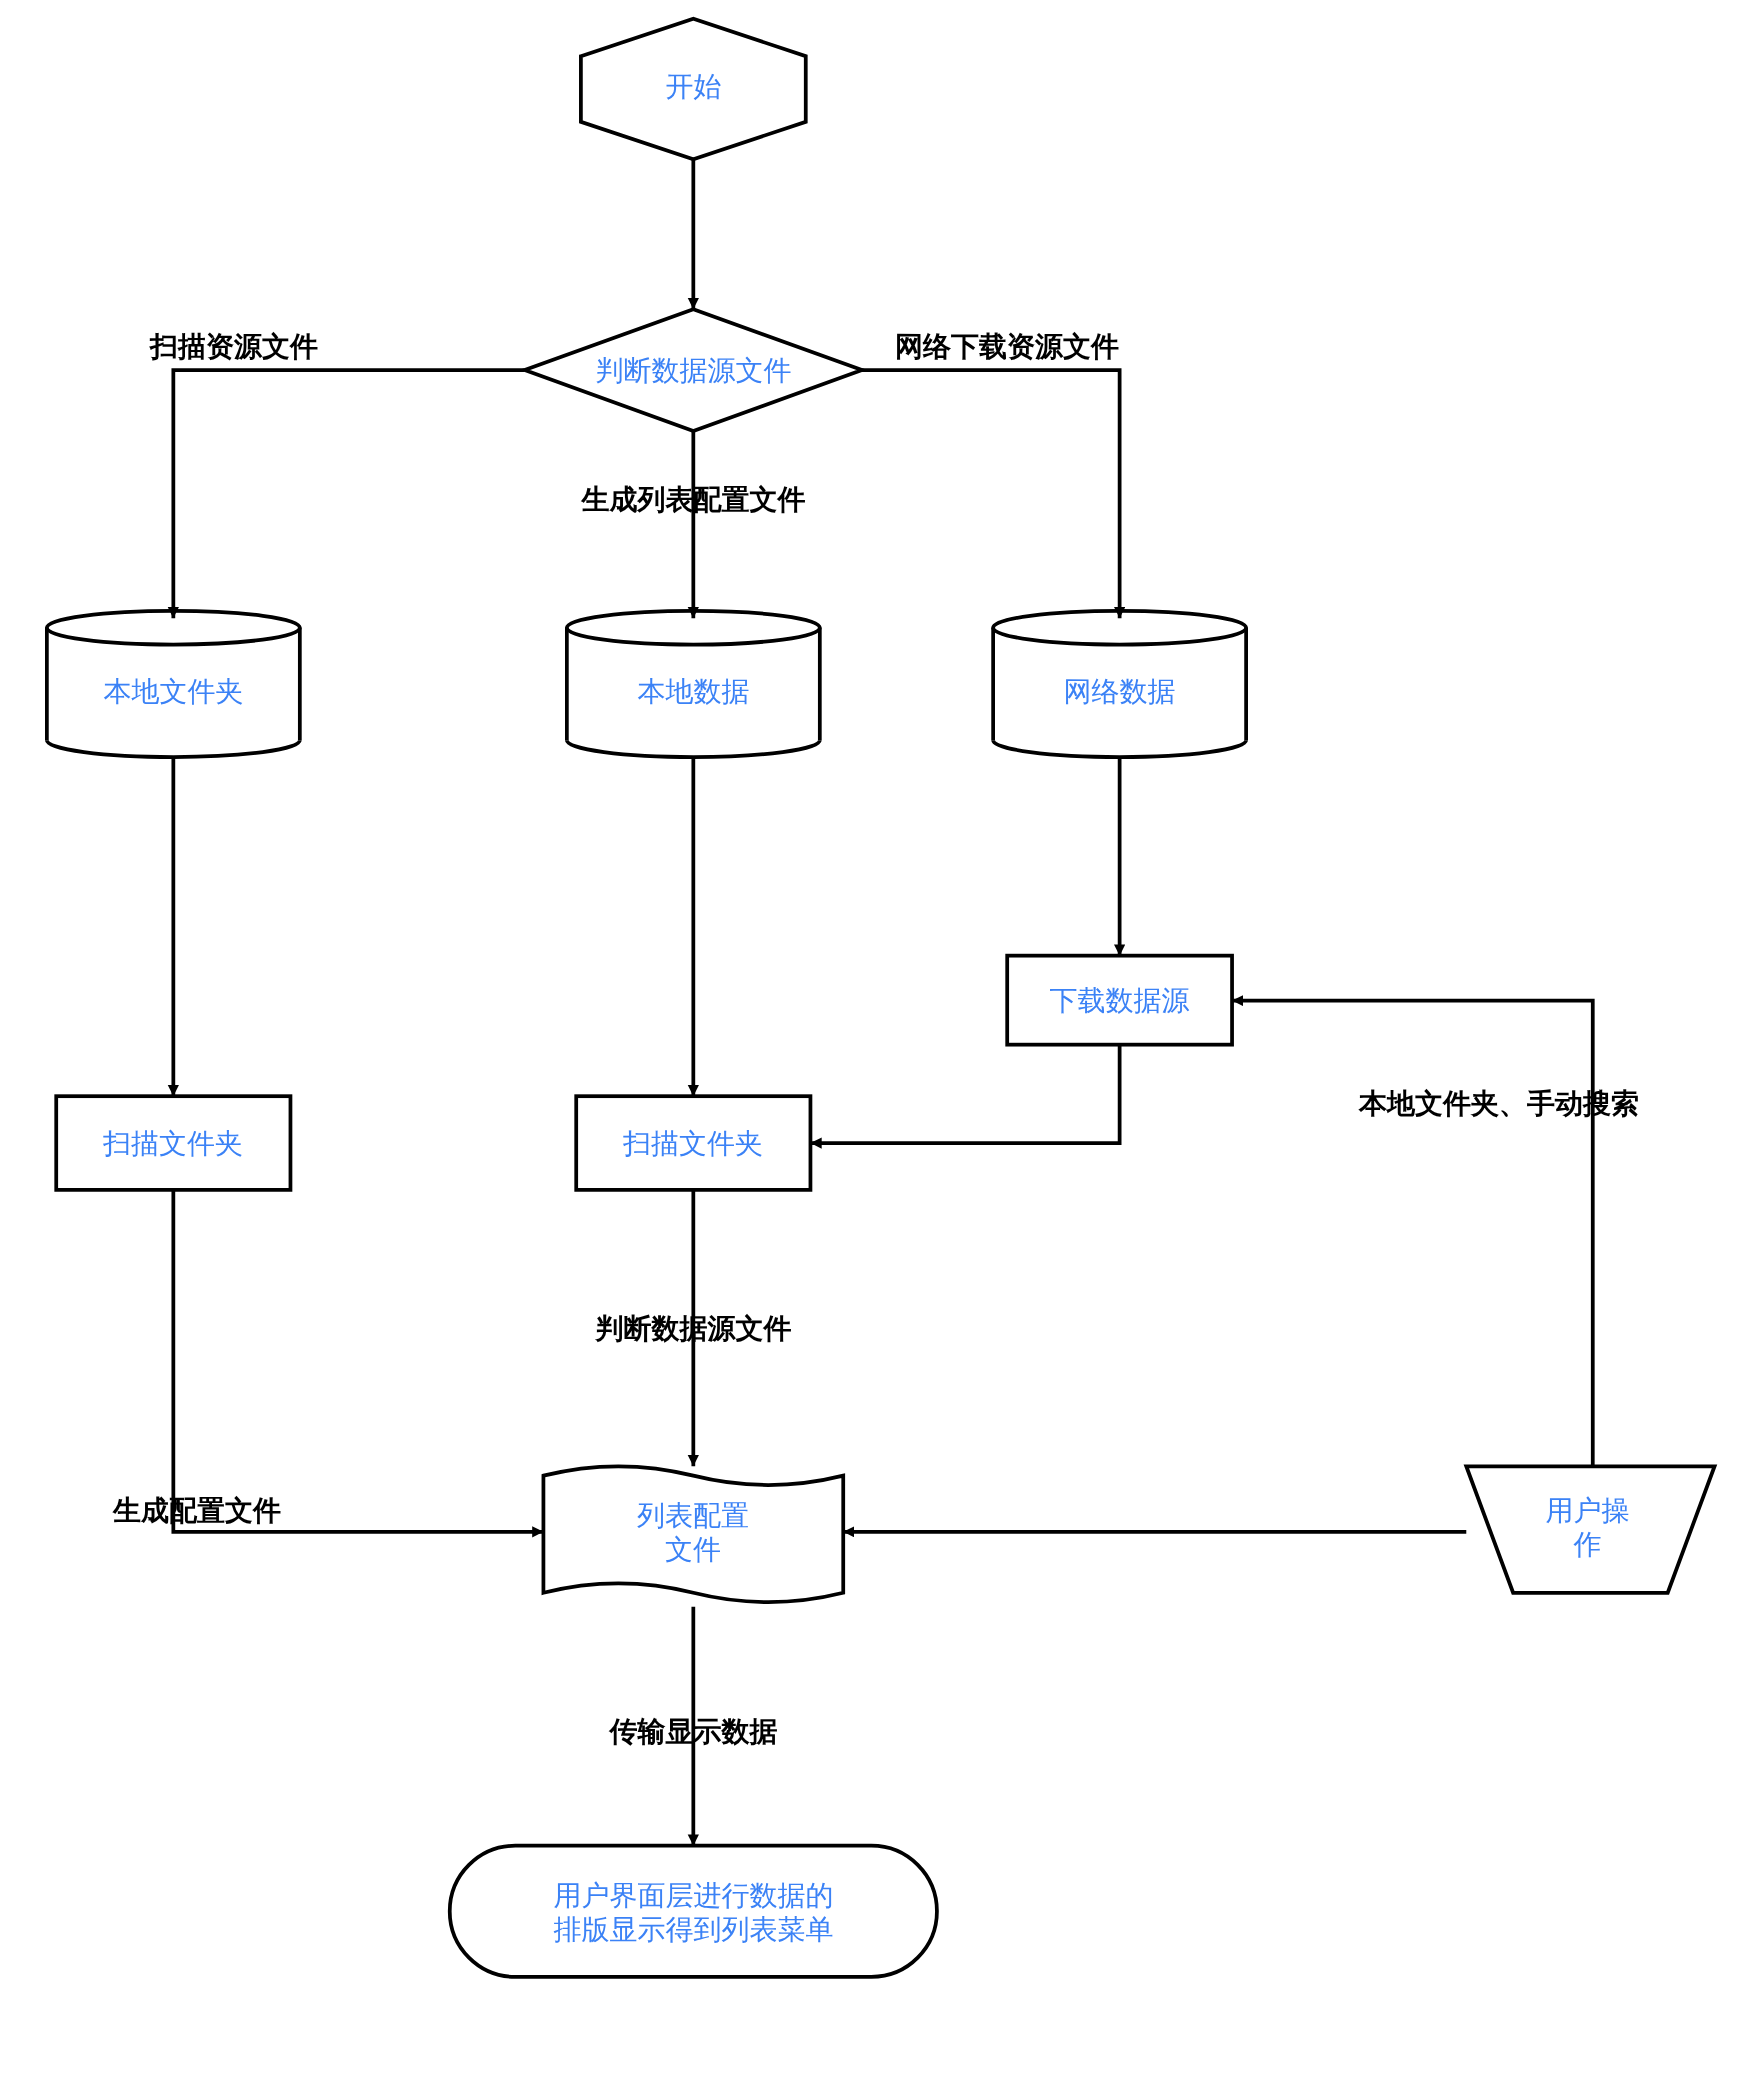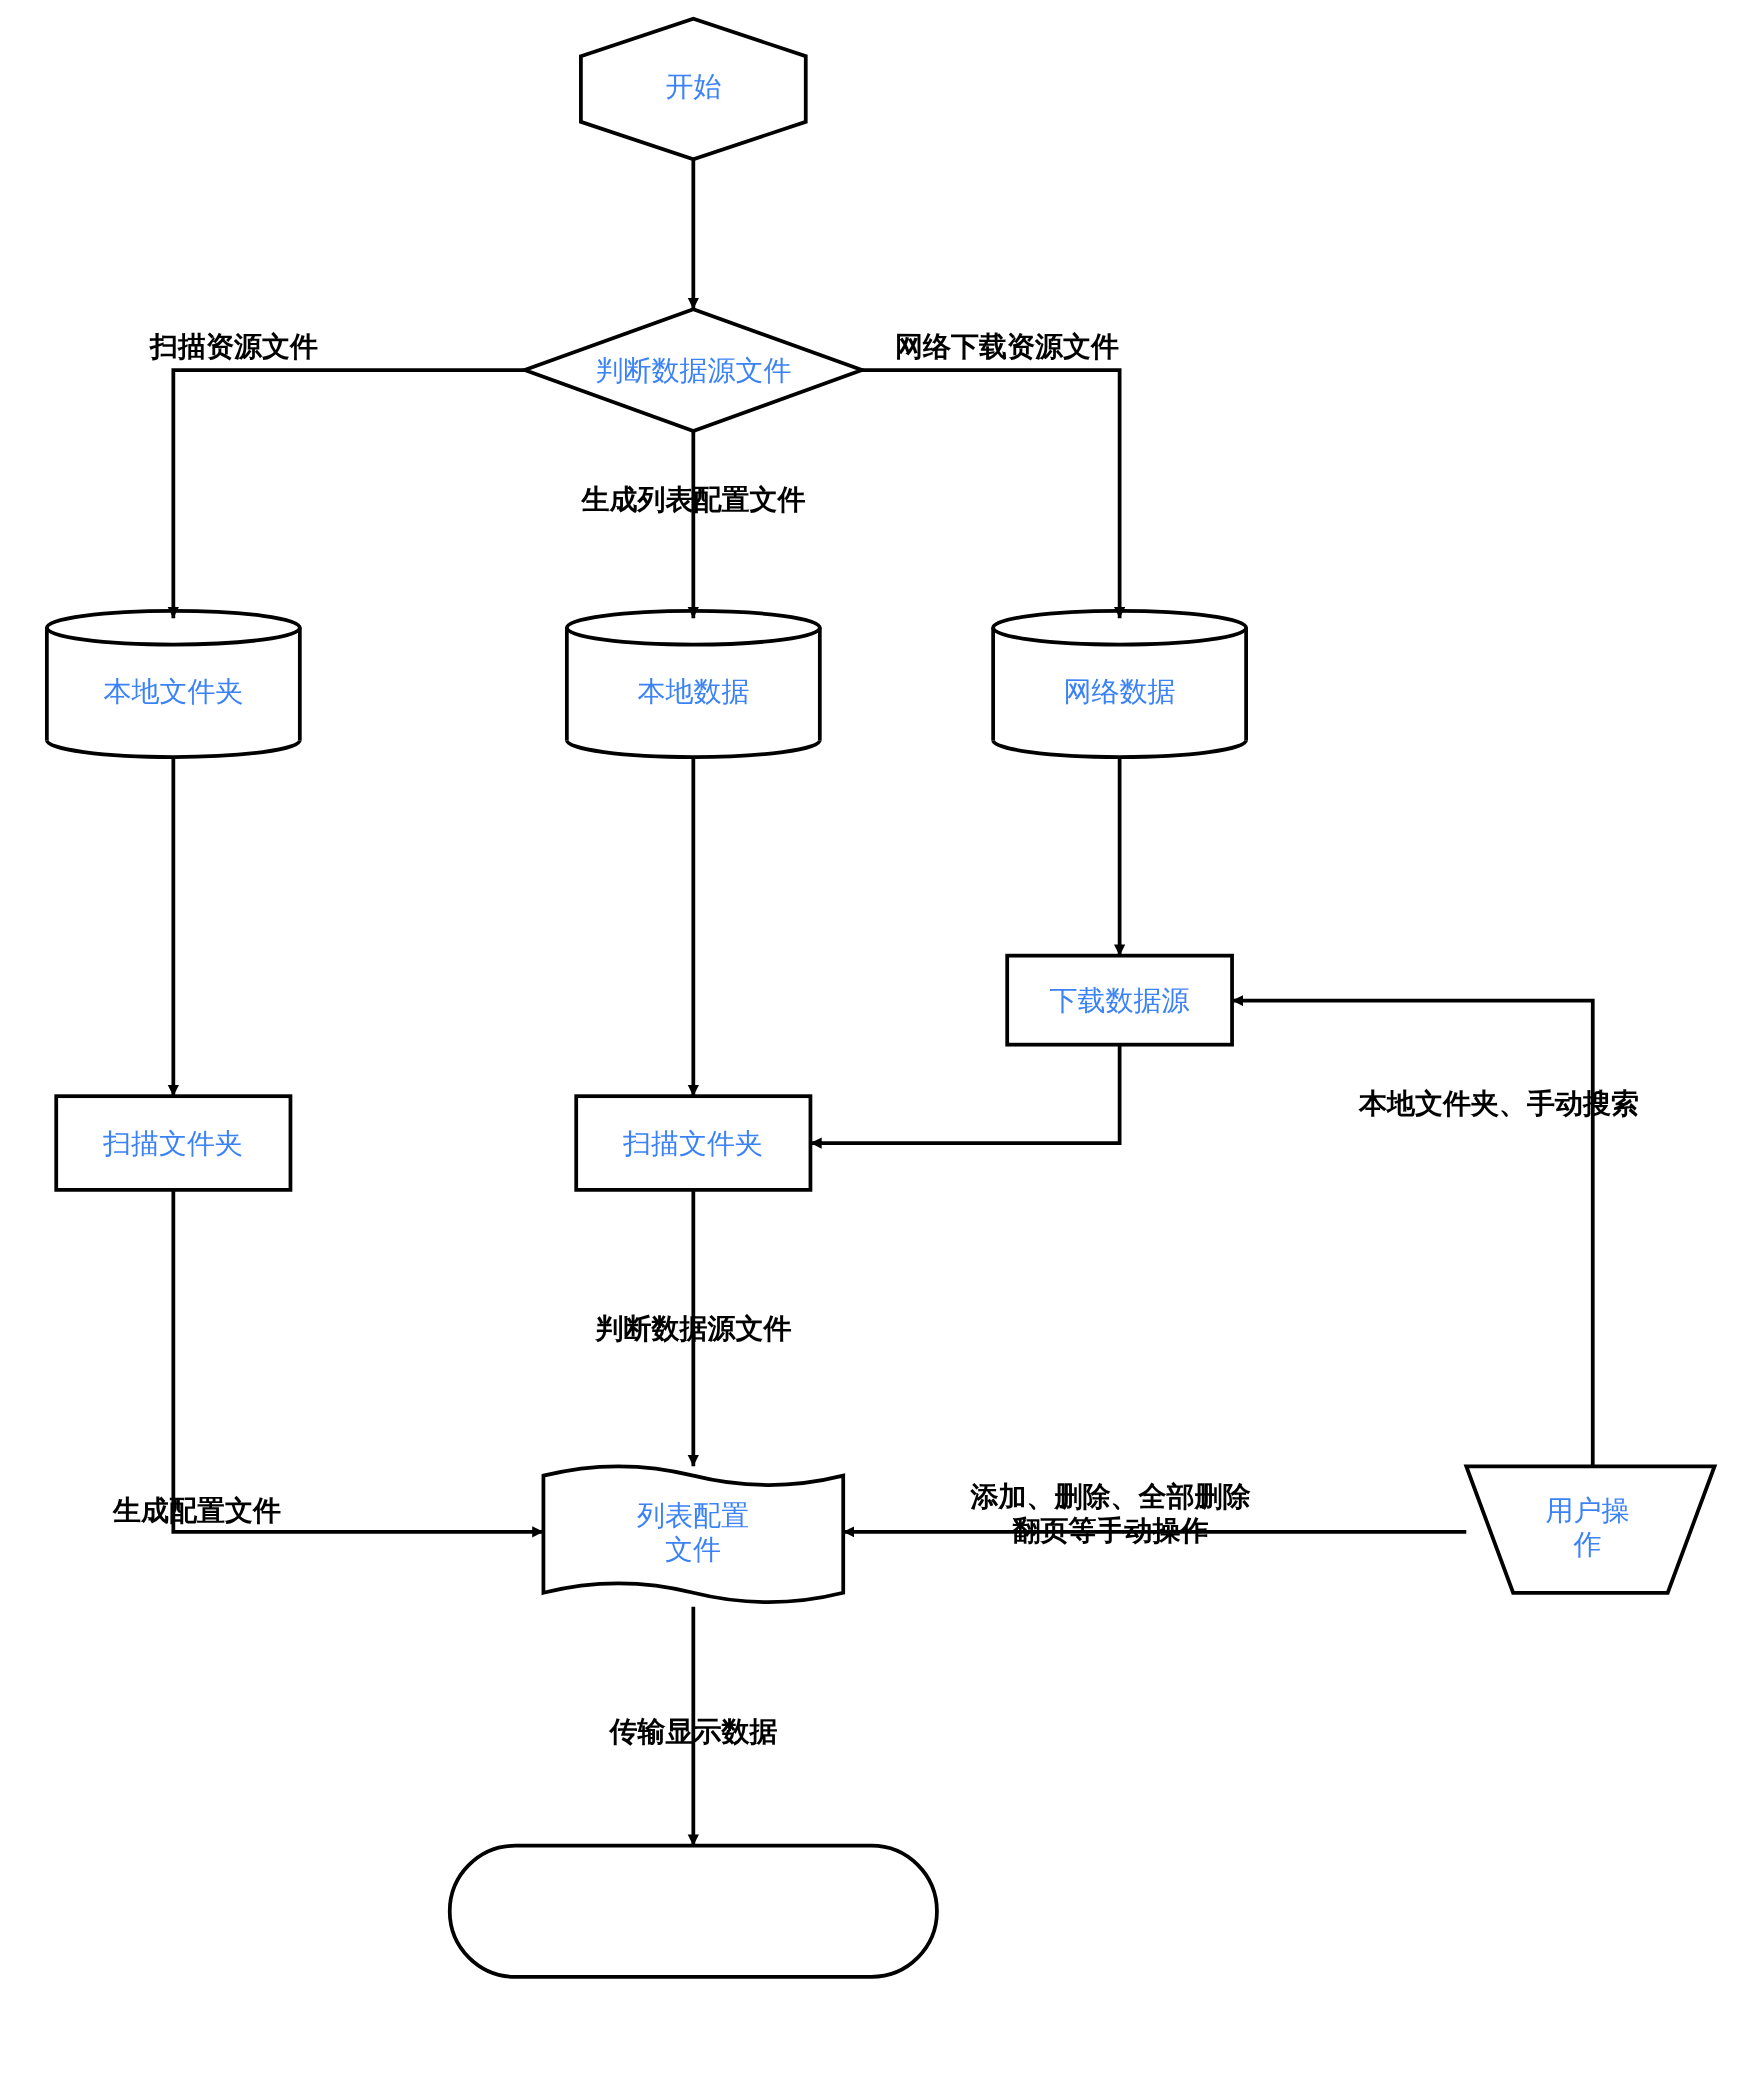--- a/index.html
+++ b/index.html
@@ -124,25 +124,25 @@
 <div class="node-label" style="left:47px; top:675px; width:253px;">本地文件夹</div>
 <div class="node-label" style="left:567px; top:675px; width:253px;">本地数据</div>
 <div class="node-label" style="left:993px; top:675px; width:253px;">网络数据</div>
 <div class="node-label" style="left:1007px; top:984px; width:225px;">下载数据源</div>
 <div class="node-label" style="left:56px; top:1127px; width:234px;">扫描文件夹</div>
 <div class="node-label" style="left:576px; top:1127px; width:234px;">扫描文件夹</div>
 <div class="node-label" style="left:543px; top:1499px; width:300px;">列表配置
 文件</div>
 <div class="node-label" style="left:1480px; top:1494px; width:215px;">用户操
 作</div>
+<div class="node-label" style="left:450px; top:1879px; width:487px;">用户界面层进行数据的
+排版显示得到列表菜单</div>
 
 <div class="edge-label" style="left:112px; top:330px; width:244px; text-align:center;">扫描资源文件</div>
 <div class="edge-label" style="left:895px; top:330px; width:319px; text-align:left;">网络下载资源文件</div>
 <div class="edge-label" style="left:553px; top:483px; width:281px;">生成列表配置文件</div>
 <div class="edge-label" style="left:525px; top:1312px; width:337px;">判断数据源文件</div>
 <div class="edge-label" style="left:37px; top:1494px; width:244px; text-align:right;">生成配置文件</div>
-<div class="edge-label" style="left:895px; top:1480px; width:431px;">添加、删除、全部删除
-翻页等手动操作</div>
 <div class="edge-label" style="left:1359px; top:1087px; width:375px; text-align:left;">本地文件夹、手动搜索</div>
 <div class="edge-label" style="left:525px; top:1715px; width:337px;">传输显示数据</div>
 
 </div>
 
 
 </body></html>

